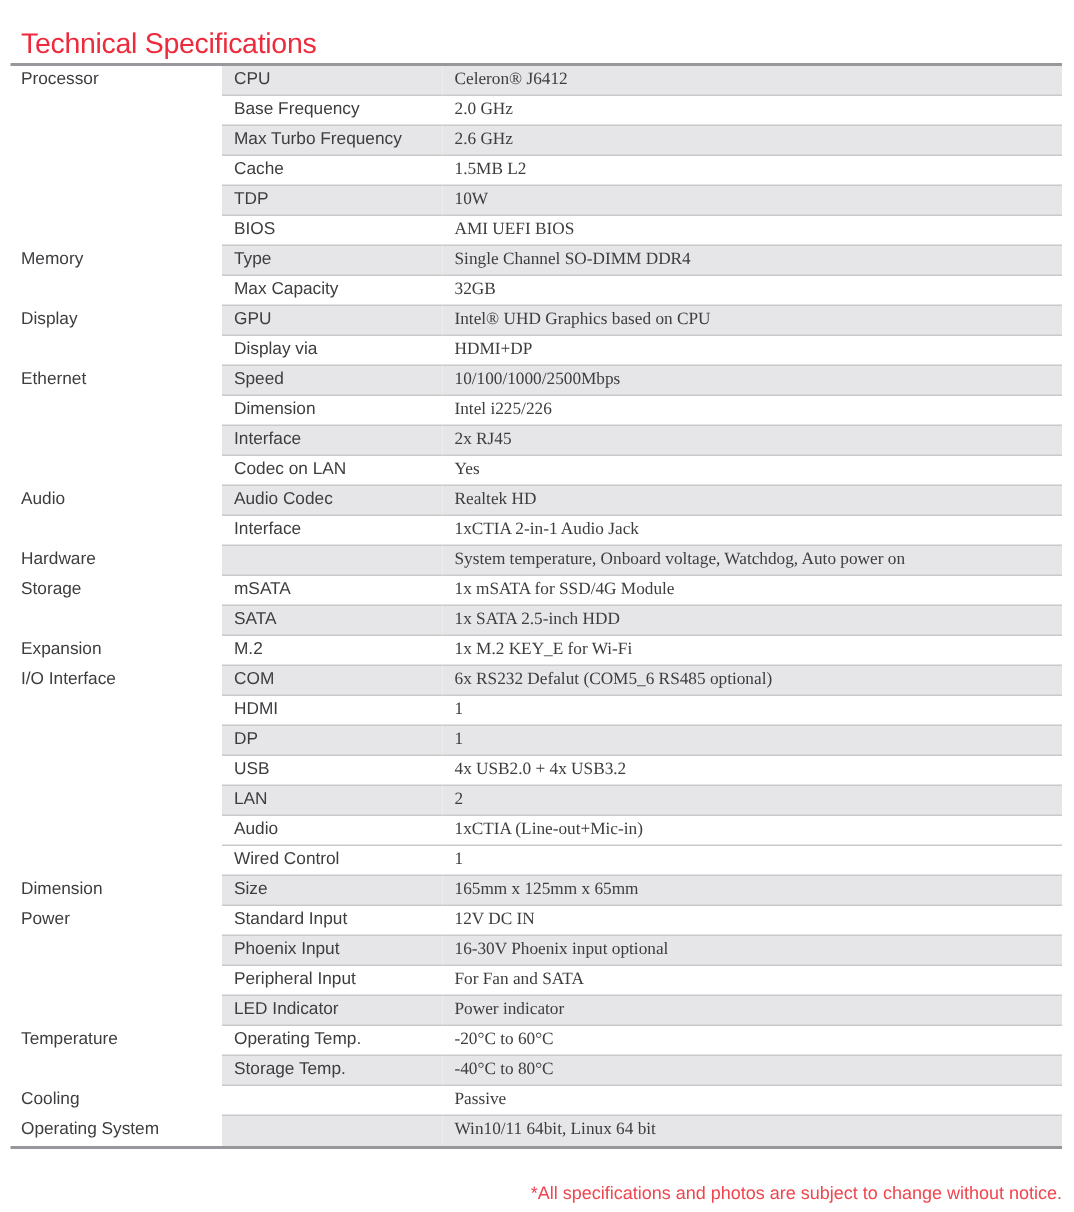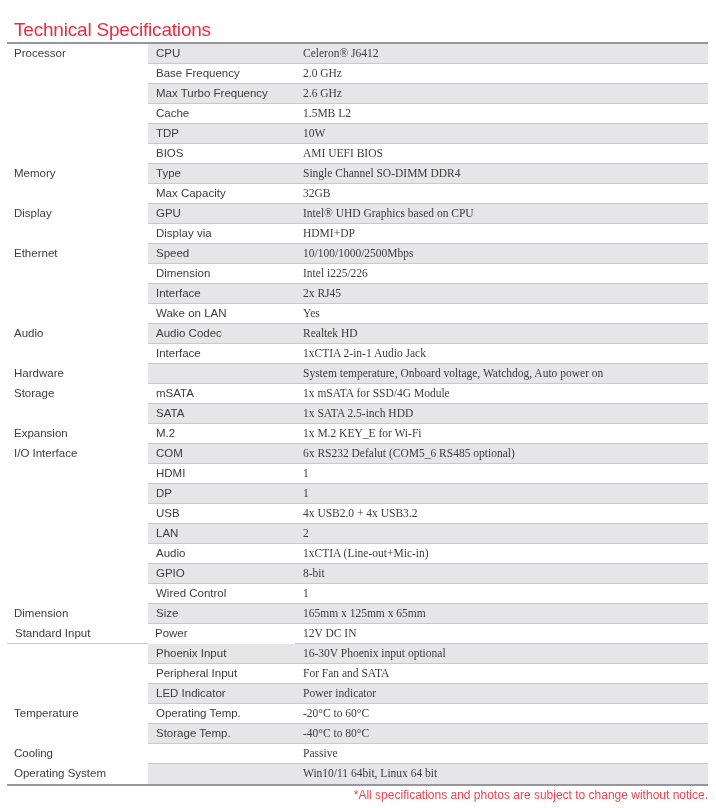--- a/index.html
+++ b/index.html
@@ -113,21 +113,21 @@
       <div class="cell key">Dimension</div>
       <div class="cell val">Intel i225/226</div>
     </div>
     <div class="row shade">
       <div class="cell cat"></div>
       <div class="cell key">Interface</div>
       <div class="cell val">2x RJ45</div>
     </div>
     <div class="row">
       <div class="cell cat"></div>
-      <div class="cell key">Wake on LAN</div>
+      <div class="cell key">Codec on LAN</div>
       <div class="cell val">Yes</div>
     </div>
     <div class="row shade">
       <div class="cell cat">Audio</div>
       <div class="cell key">Audio Codec</div>
       <div class="cell val">Realtek HD</div>
     </div>
     <div class="row">
       <div class="cell cat"></div>
       <div class="cell key">Interface</div>
@@ -176,38 +176,33 @@
     <div class="row shade">
       <div class="cell cat"></div>
       <div class="cell key">LAN</div>
       <div class="cell val">2</div>
     </div>
     <div class="row">
       <div class="cell cat"></div>
       <div class="cell key">Audio</div>
       <div class="cell val">1xCTIA (Line-out+Mic-in)</div>
     </div>
-    <div class="row shade">
-      <div class="cell cat"></div>
-      <div class="cell key">GPIO</div>
-      <div class="cell val">8-bit</div>
-    </div>
     <div class="row">
       <div class="cell cat"></div>
       <div class="cell key">Wired Control</div>
       <div class="cell val">1</div>
     </div>
     <div class="row shade">
       <div class="cell cat">Dimension</div>
       <div class="cell key">Size</div>
       <div class="cell val">165mm x 125mm x 65mm</div>
     </div>
     <div class="row">
+      <div class="cell cat">Power</div>
       <div class="cell key">Standard Input</div>
-      <div class="cell cat">Power</div>
       <div class="cell val">12V DC IN</div>
     </div>
     <div class="row shade">
       <div class="cell cat"></div>
       <div class="cell key">Phoenix Input</div>
       <div class="cell val">16-30V Phoenix input optional</div>
     </div>
     <div class="row">
       <div class="cell cat"></div>
       <div class="cell key">Peripheral Input</div>

